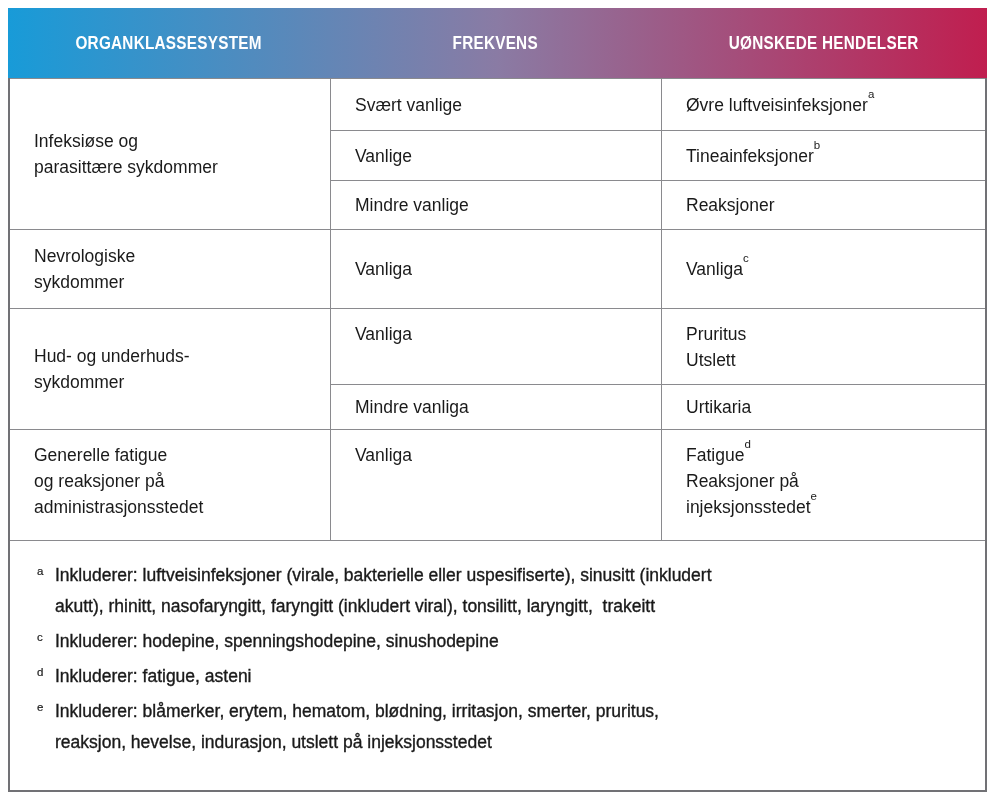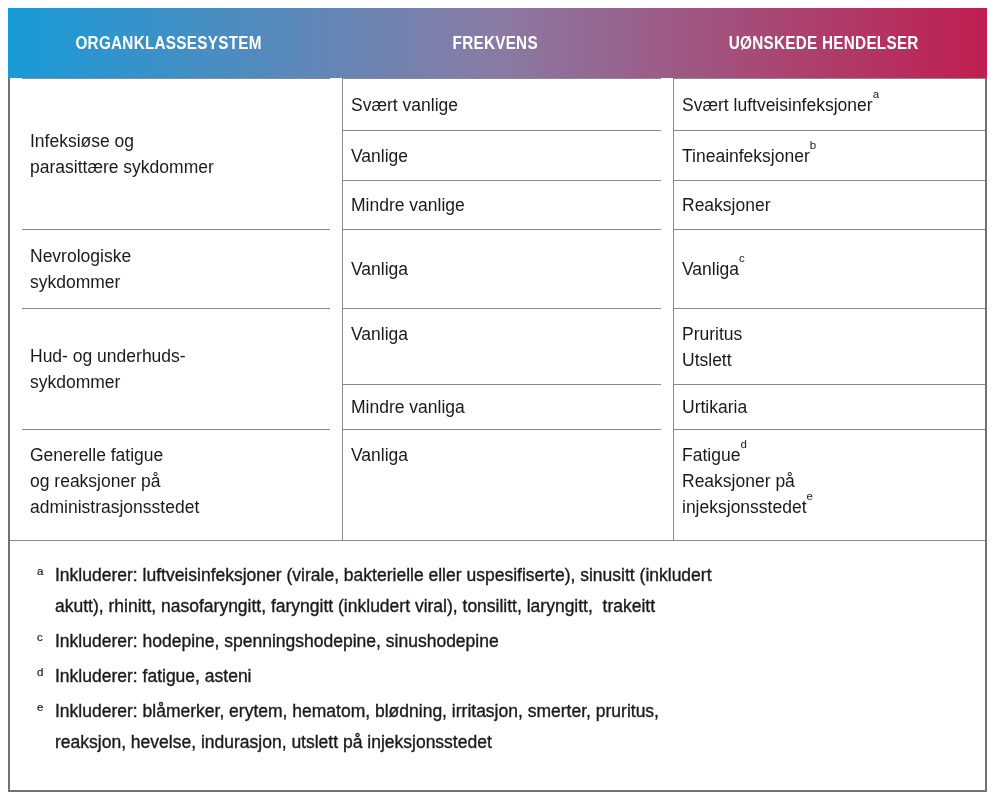--- a/index.html
+++ b/index.html
@@ -49,27 +49,26 @@
     display: grid;
     grid-template-columns: 320px 331px 1fr;
     grid-template-rows: 52px 50px 49px 79px 76px 45px 111px 1fr;
     height: 712px;
     box-sizing: content-box;
     background: #ffffff;
   }
   .cell {
     display: flex;
     align-items: center;
-    padding-left: 8px;
+    padding-left: 24px;
     padding-right: 10px;
     font-size: 17.5px;
     line-height: 26px;
     border-top: 1px solid #8A8A8E;
     box-sizing: border-box;
-    margin-left: 12px;
   }
   .cell.bl { border-left: 1px solid #8A8A8E; }
   .cell.v-top { align-items: flex-start; padding-top: 12px; }
   .organ { white-space: pre-line; }
   sup.mark {
     font-size: 11.5px;
     position: relative;
     top: -6px;
     line-height: 0;
   }
@@ -115,21 +114,21 @@
       <div class="hdr-cell"><span>FREKVENS</span></div>
       <div class="hdr-cell"><span>UØNSKEDE HENDELSER</span></div>
     </div>
 
     <div class="tbl-body">
 
       <div class="cell organ c1 span-r1-3">Infeksiøse og
 parasittære sykdommer</div>
       <div class="cell bl c2 r1">Svært vanlige</div>
       <div class="cell bl c3 r1">
-        <div><span>Svært luftveisinfeksjoner</span><sup class="mark">a</sup></div>
+        <div><span>Øvre luftveisinfeksjoner</span><sup class="mark">a</sup></div>
       </div>
       <div class="cell bl c2 r2">Vanlige</div>
       <div class="cell bl c3 r2">
         <div><span>Tineainfeksjoner</span><sup class="mark">b</sup></div>
       </div>
       <div class="cell bl c2 r3">Mindre vanlige</div>
       <div class="cell bl c3 r3">
         <div><span>Reaksjoner</span></div>
       </div>
 

